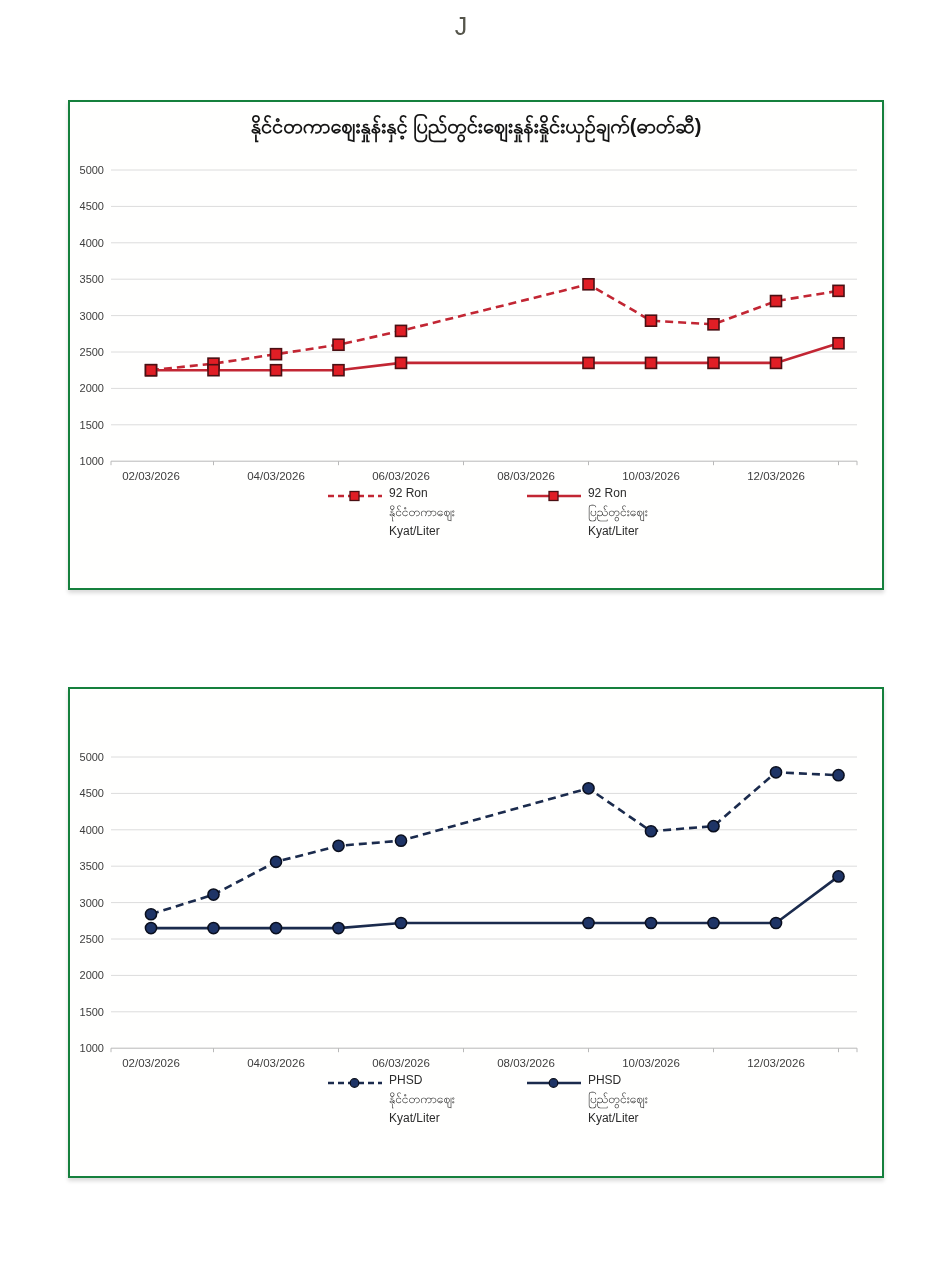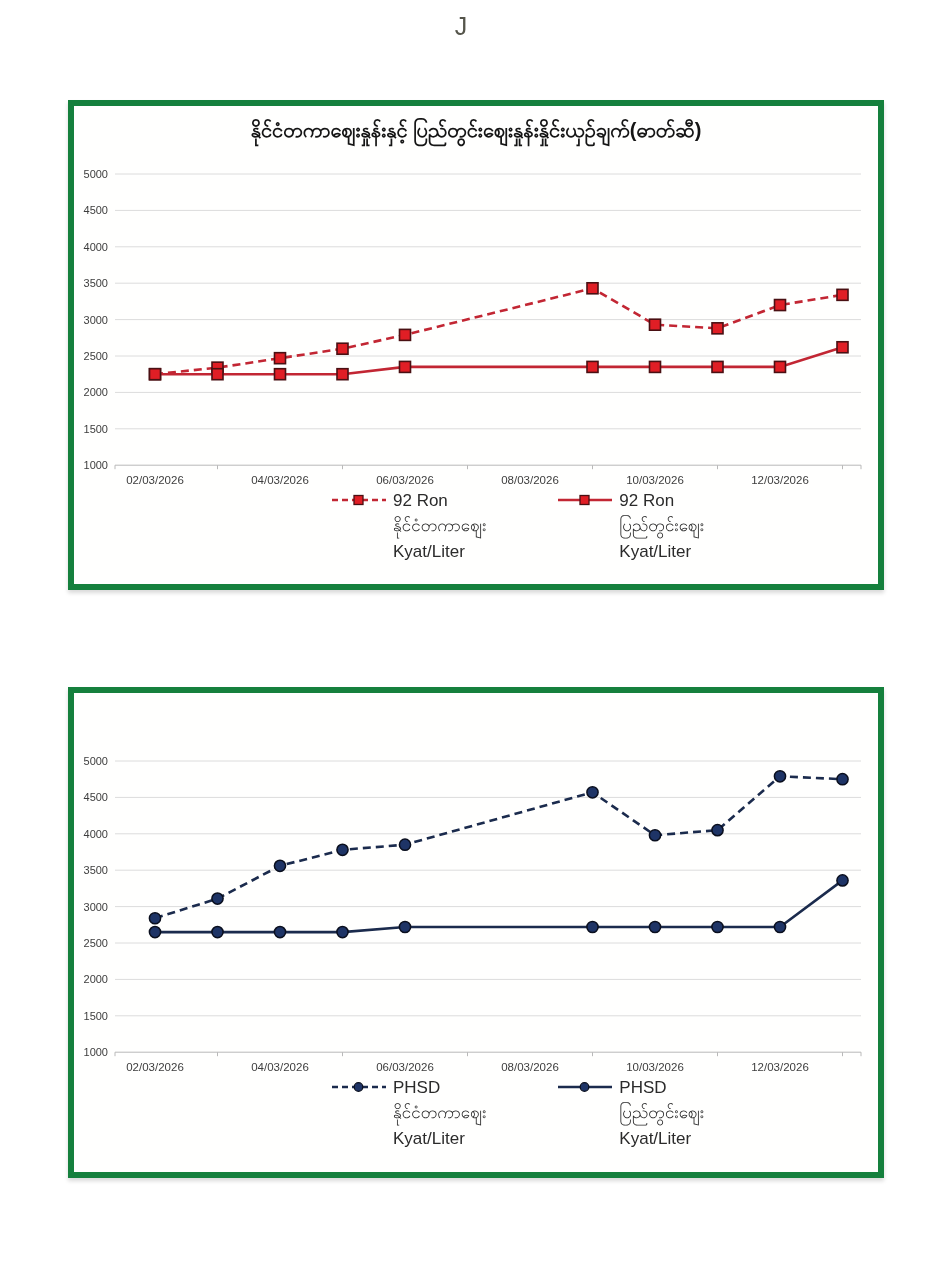--- a/index.html
+++ b/index.html
@@ -6,36 +6,36 @@
   body{
     width:950px;height:1280px;position:relative;background:#ffffff;
     font-family:"Liberation Sans","DejaVu Sans",sans-serif;overflow:hidden;
   }
   .header-letter{
     position:absolute;top:12px;left:0;width:922px;text-align:center;
     font-size:25px;color:#55554b;font-weight:400;
   }
   .chart-card{
     position:absolute;left:68px;width:816px;height:490px;background:#fffffe;
-    border:6px solid #15803d;box-shadow:0 3px 4px rgba(0,0,0,0.15);
+    border:2px solid #15803d;box-shadow:0 3px 4px rgba(0,0,0,0.15);
     box-sizing:border-box;
   }
   .chart-card.second{top:687px;height:491px;}
   .chart-title{
     position:absolute;top:11px;left:0;width:100%;margin:0;text-align:center;
     font-size:20px;font-weight:bold;color:#151515;z-index:2;
   }
   .plot{position:absolute;left:0;top:0;width:814px;height:488px;}
   .legend{
     position:absolute;left:258px;top:384px;display:flex;gap:72px;z-index:3;
   }
   .legend-item{display:flex;align-items:flex-start;gap:7px;}
   .legend-sample{width:54px;height:12px;margin-top:4px;flex:none;}
   .legend-text{display:flex;flex-direction:column;gap:4px;}
-  .legend-text div{font-size:17px;color:#2b2b2b;line-height:1.25;}
+  .legend-text div{font-size:12px;color:#2b2b2b;line-height:1.25;}
 </style>
 </head>
 <body>
 
 <div class="header-letter">J</div>
 
 <section class="chart-card" style="top:100px">
   <h2 class="chart-title">နိုင်ငံတကာဈေးနှုန်းနှင့် ပြည်တွင်းဈေးနှုန်းနှိုင်းယှဉ်ချက်(ဓာတ်ဆီ)</h2>
   <svg class="plot" viewBox="0 0 814 488">
       <line x1="41" y1="68" x2="787" y2="68" stroke="#dcdcdc" stroke-width="1"></line>

